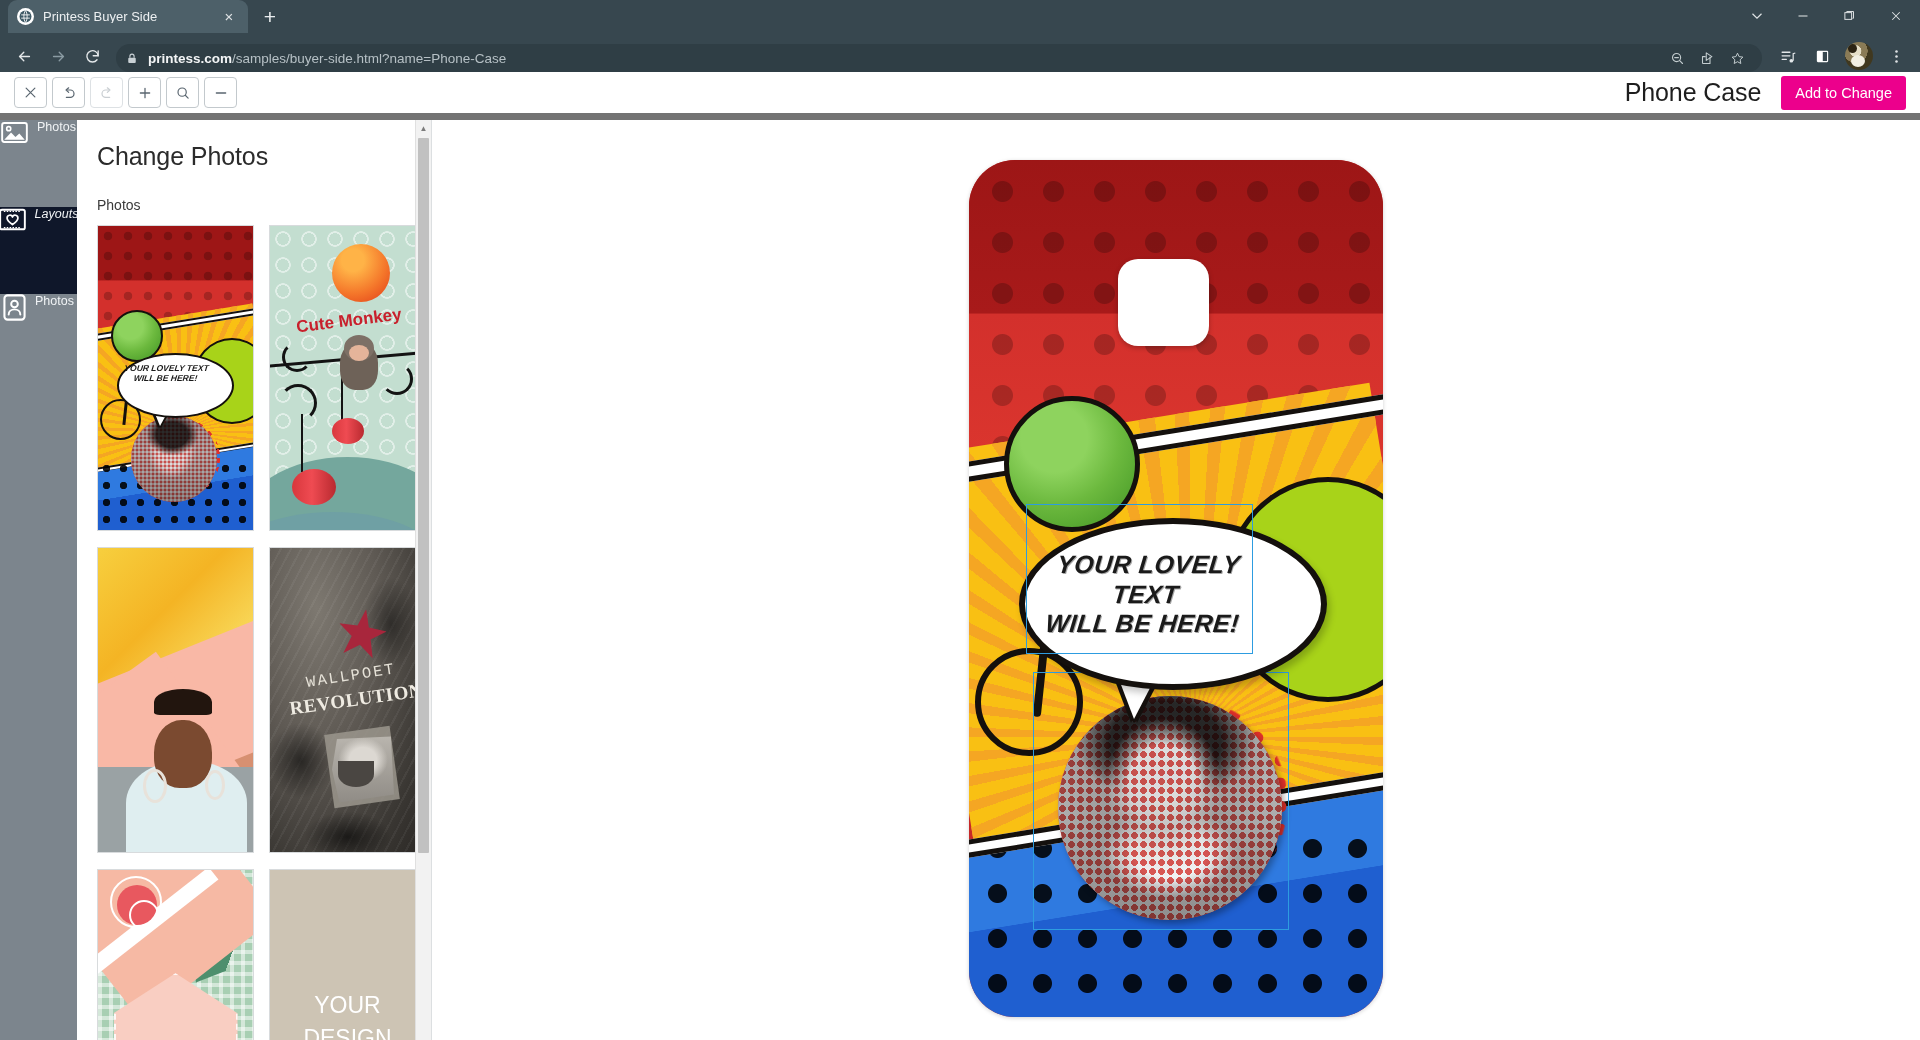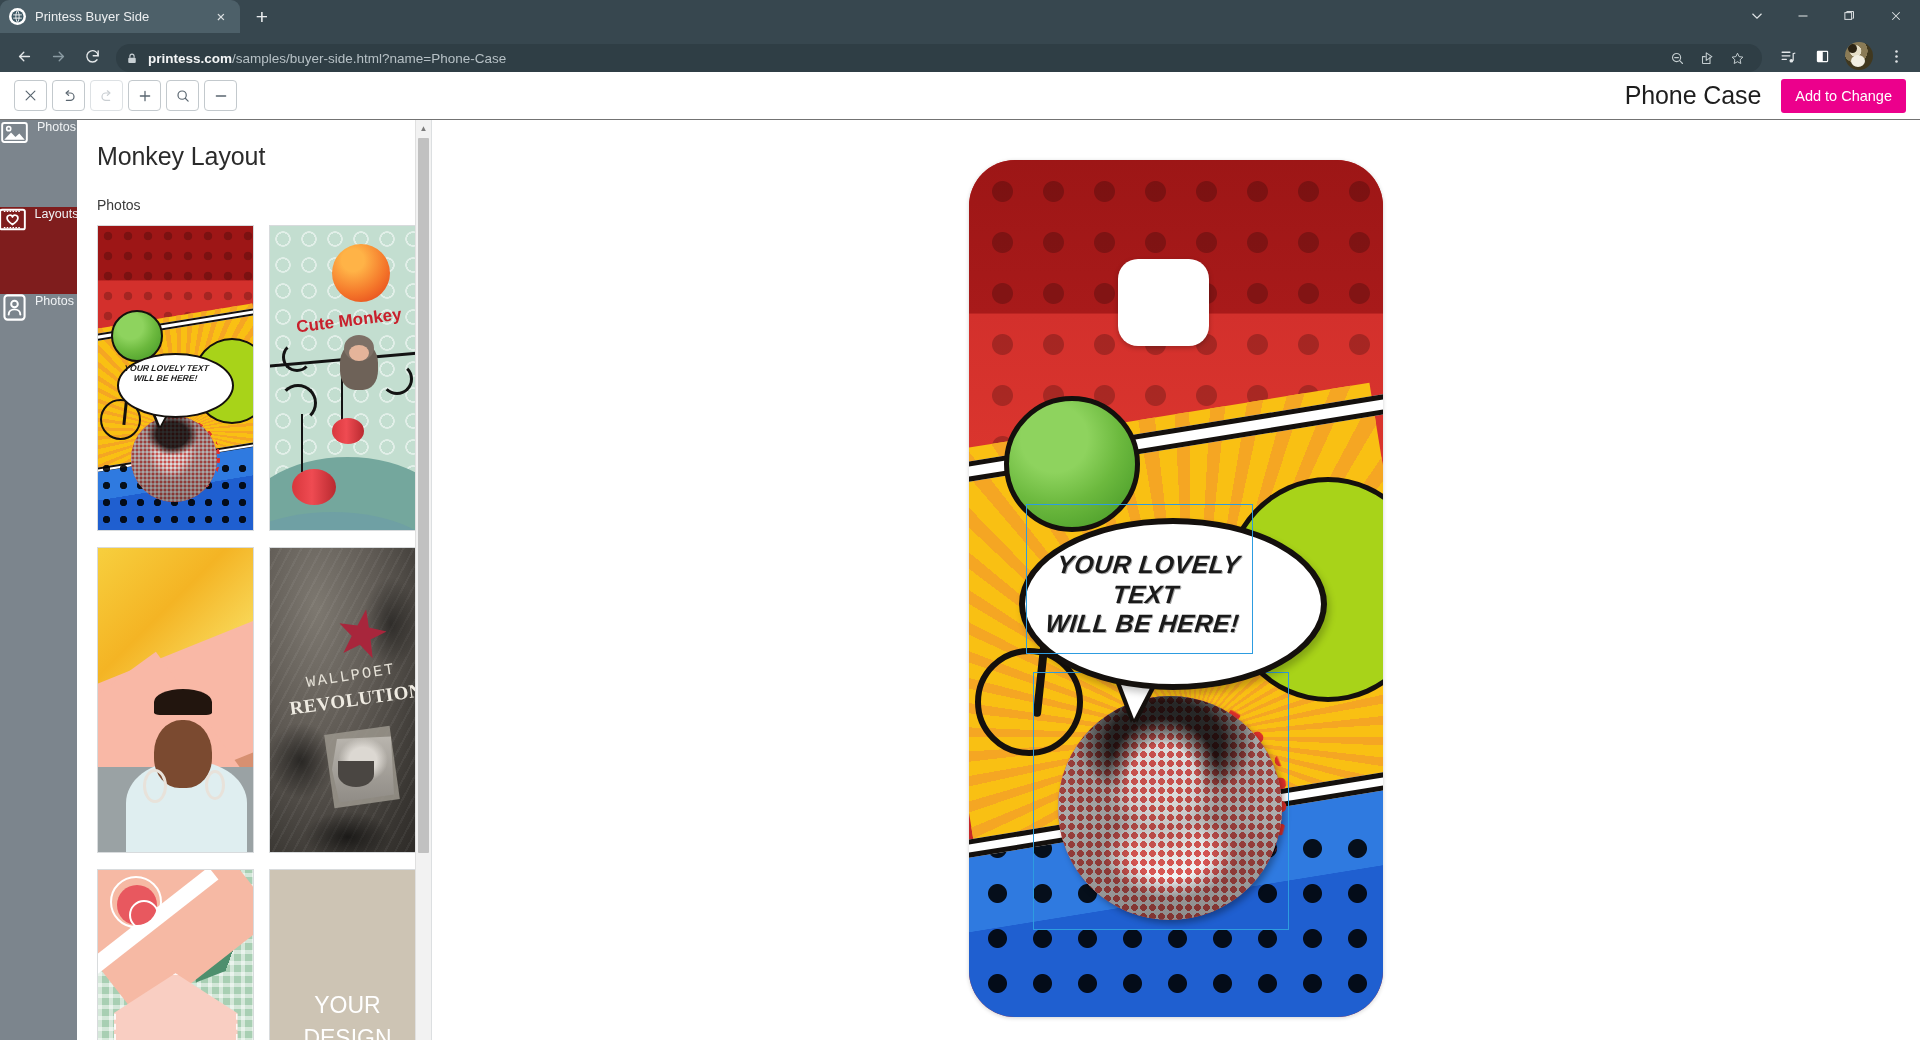--- a/index.html
+++ b/index.html
@@ -7,21 +7,21 @@
     width: 1920px; height: 1040px;
     overflow: hidden;
     font-family: "Liberation Sans", sans-serif;
     background: #ffffff;
   }
 
   
   .browser-chrome { background: #37474f; width: 1920px; }
   .tabstrip {
     height: 33px; display: flex; align-items: flex-end;
-    position: relative;
+    padding-left: 8px; position: relative;
   }
   .tab {
     height: 33px; width: 240px;
     background: #4d6069;
     border-radius: 9px 9px 0 0;
     display: flex; align-items: center;
     padding: 0 9px; gap: 9px;
     position: relative;
   }
   .tab-favicon {
@@ -101,21 +101,21 @@
   }
   .avatar-btn::before {
     content: ""; position: absolute; left: 3px; top: 2px;
     width: 9px; height: 9px; border-radius: 50%;
     background: #2c2414;
   }
 
   
   .app-toolbar {
     height: 48px; background: #ffffff;
-    border-bottom: 1px solid #737373;
+    border-bottom: 7px solid #737373;
     display: flex; align-items: center;
     padding: 1px 14px; position: relative;
   }
   .tool-group { display: flex; align-items: center; gap: 5px; }
   .tool-btn {
     width: 33px; height: 31px;
     border: 1px solid #c3c9cd; border-radius: 4px;
     background: #fff; display: flex;
     align-items: center; justify-content: center;
     color: #5a6670;
@@ -141,21 +141,21 @@
 
   .left-rail {
     width: 77px; background: #7c858d; flex: 0 0 auto;
     display: flex; flex-direction: column;
   }
   .rail-item {
     height: 87px; display: flex; flex-direction: row;
     align-items: flex-start; justify-content: center; gap: 9px;
     color: #ffffff;
   }
-  .rail-item.active { background: #7f1d1d; }
+  .rail-item.active { background: #0f172a; font-style: italic; }
   .rail-label { font-size: 12.5px; color: #f0f3f5; }
 
   .panel {
     width: 355px; flex: 0 0 auto; background: #ffffff;
     border-right: 1px solid #dcdfe1;
     position: relative; overflow: hidden;
   }
   .panel-inner { padding: 22px 20px 0 20px; }
   .panel-title {
     font-size: 25px; color: #2b2b2b; font-weight: 400;
@@ -712,21 +712,21 @@
           <circle cx="11" cy="9.6" r="3.2" stroke="#ffffff" stroke-width="1.9" fill="none"></circle>
           <path d="M5.4 19.8c0-3.1 2.6-5 5.6-5s5.6 1.9 5.6 5" stroke="#ffffff" stroke-width="1.9" fill="none" stroke-linecap="round"></path>
         </svg>
       </span>
       <span class="rail-label">Photos</span>
     </div>
   </div>
 
   <div class="panel">
     <div class="panel-inner">
-      <div class="panel-title">Monkey Layout</div>
+      <div class="panel-title">Change Photos</div>
       <div class="panel-section-label">Photos</div>
 
       <div class="design-grid">
 
         <div class="design-thumb">
           <div class="t-popart">
             <div class="tp-red"></div>
               <div class="tp-reddots"></div>
             <div class="tp-yellow">
                 <div class="tp-rays"></div>

